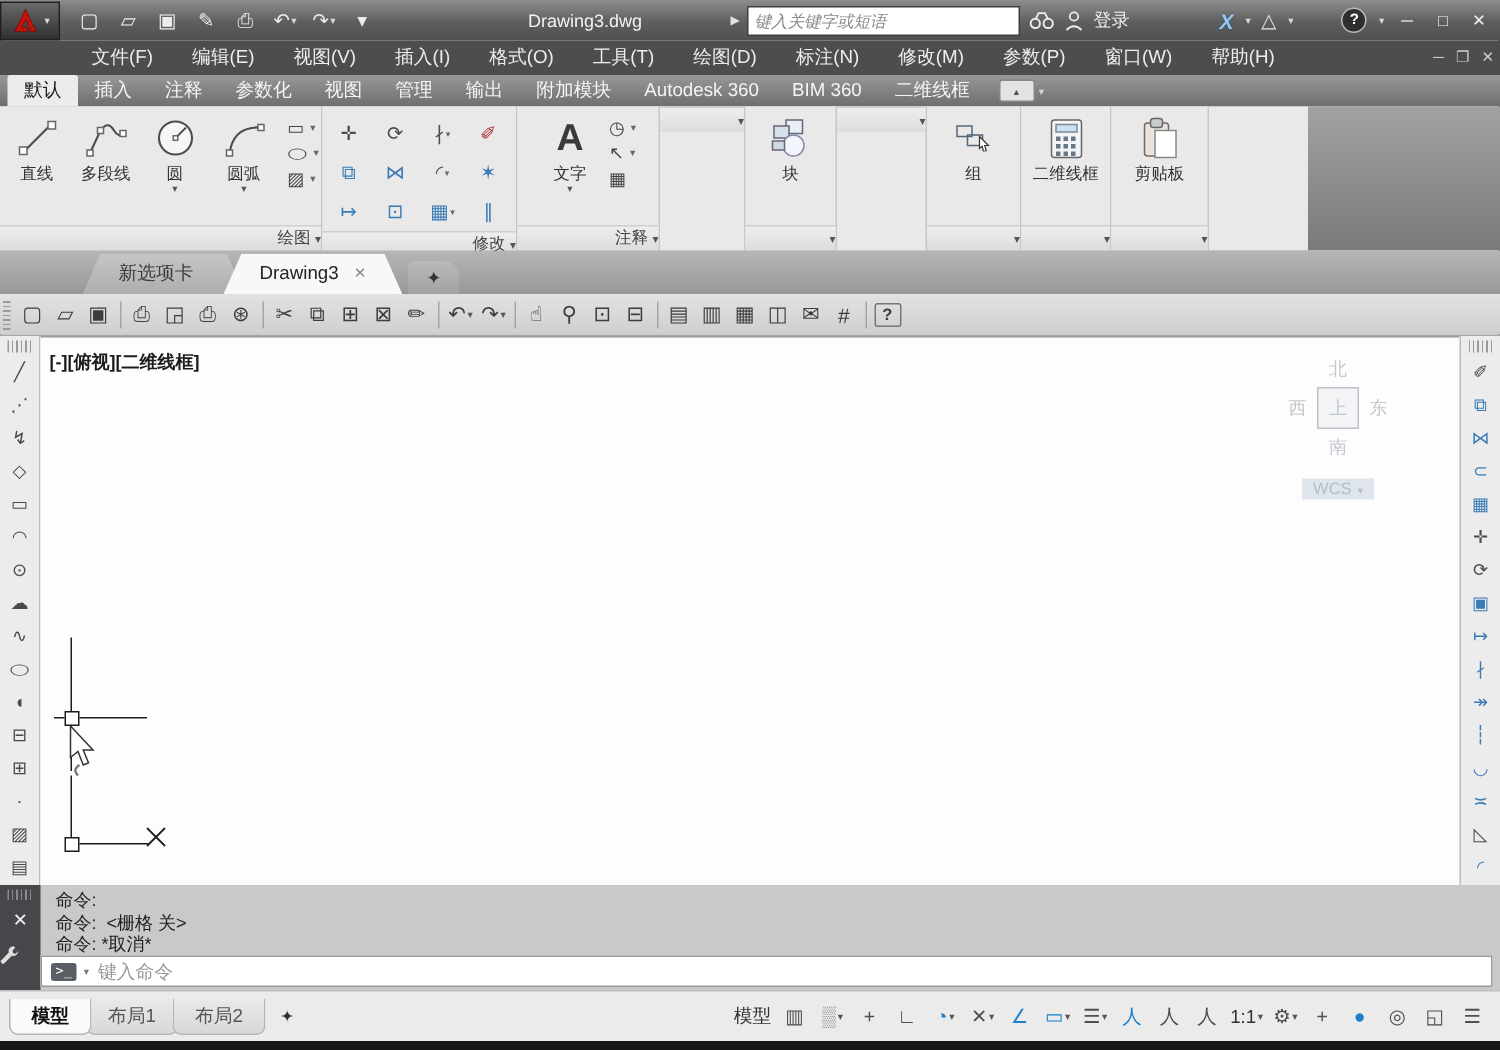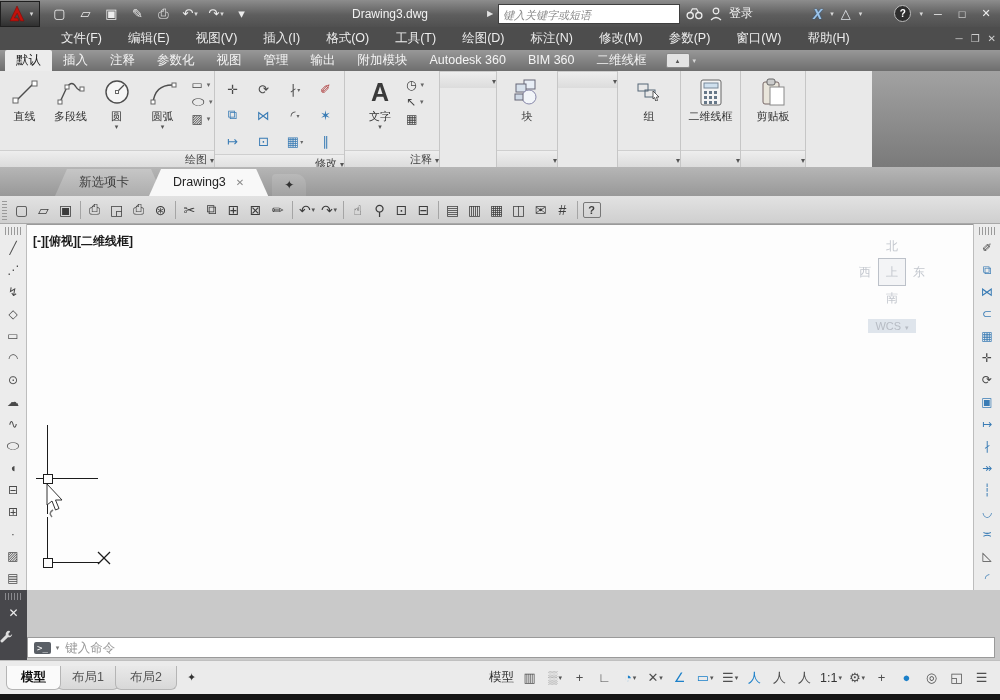--- a/index.html
+++ b/index.html
@@ -960,20 +960,29 @@
   <div class="cmd">
     <div class="cmd-strip">
       <div class="grip-h"></div>
       <span class="cmd-x">✕</span>
       <span class="cmd-wrench">
         <svg width="13" height="13" viewBox="0 0 16 16">
             <path d="M11 1a4 4 0 0 0-3.8 5.2L1.5 12a1.8 1.8 0 1 0 2.5 2.5l5.8-5.7A4 4 0 0 0 15 5l-2.2 2.2-2-.5-.5-2L12.5 2A4 4 0 0 0 11 1z" fill="#ddd"></path>
           </svg>
       </span>
     </div>
+    <div class="cmd-hist">
+
+        <div class="cmd-line">命令:</div>
+
+        <div class="cmd-line">命令:  &lt;栅格 关&gt;</div>
+
+        <div class="cmd-line">命令: *取消*</div>
+
+    </div>
     <div class="cmd-input">
       <span class="prompt-badge">&gt;_</span>
       <span class="mini-caret" style="color:#777">▾</span>
       <input placeholder="键入命令" style="">
     </div>
   </div>
 
   <div class="statusbar">
     <div class="ltabs">
       <span style="display:flex;align-items:center;">

